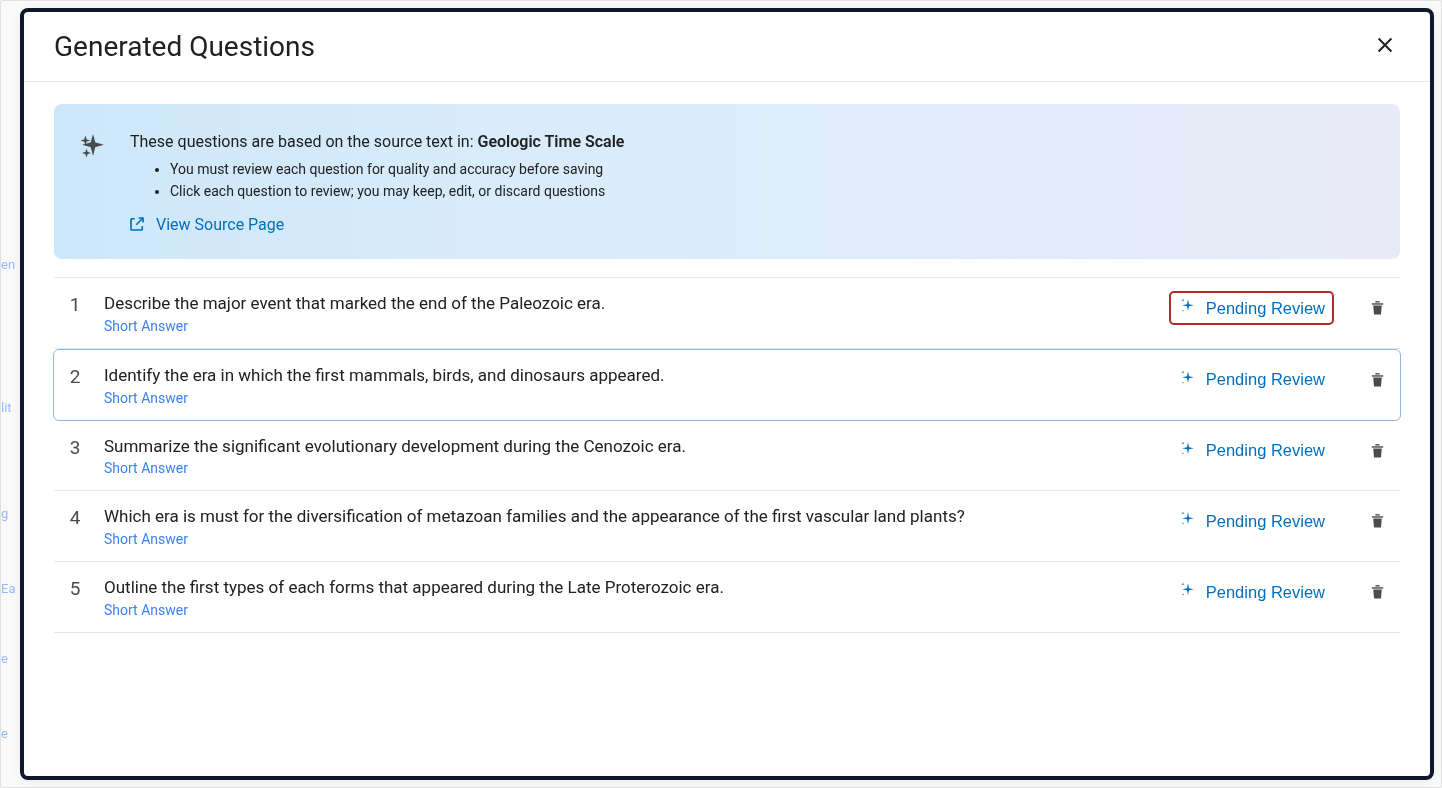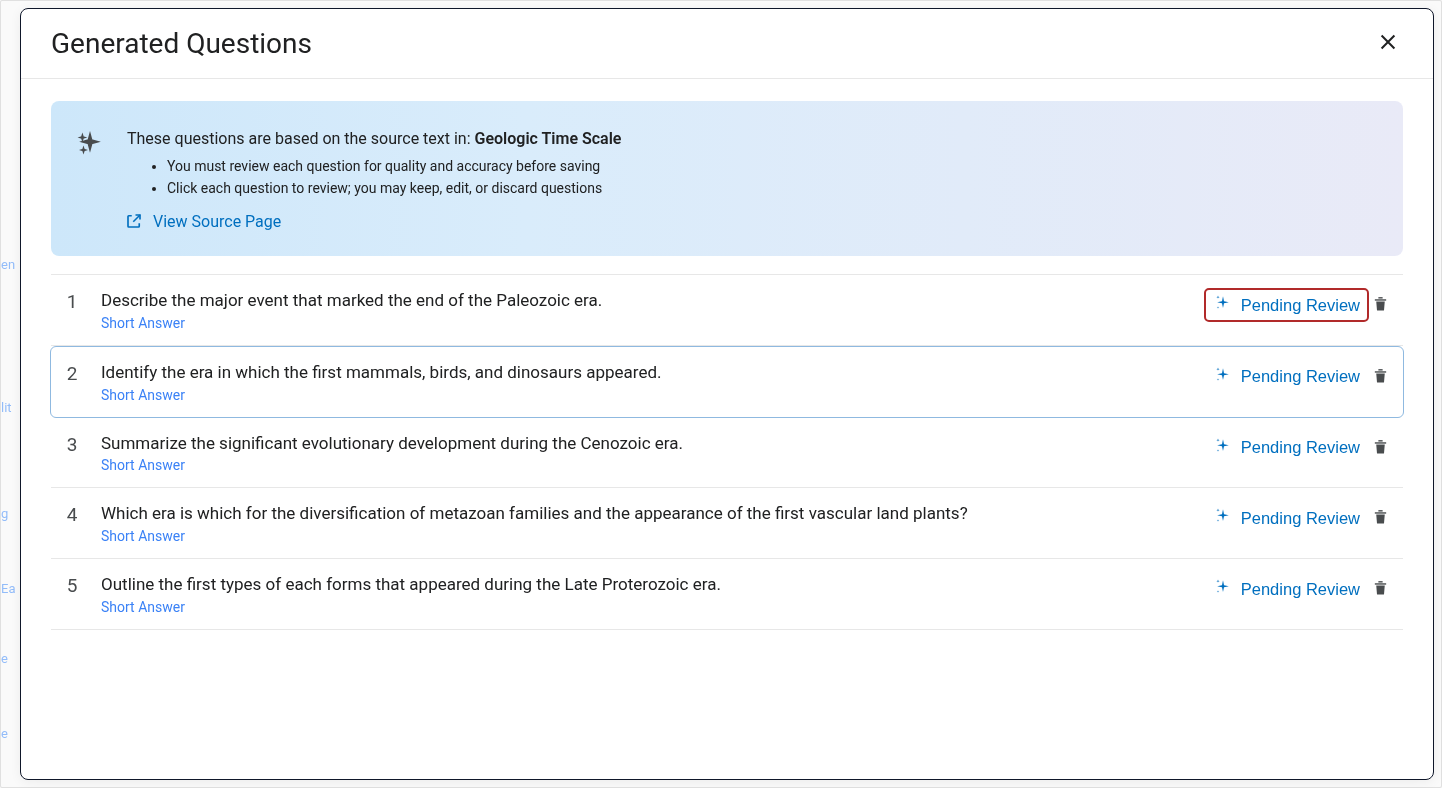--- a/index.html
+++ b/index.html
@@ -33,21 +33,21 @@
       font-size: 13px;
       opacity: 0.5;
     }
     .modal {
       position: absolute;
       top: 8px;
       left: 20px;
       right: 8px;
       bottom: 8px;
       background: #fff;
-      border: 1px solid #0f172a;
+      border: 4px solid #0f172a;
       border-radius: 8px;
       box-shadow: 0 2px 12px rgba(0,0,0,0.06);
       display: flex;
       flex-direction: column;
     }
     .modal-header {
       display: flex;
       align-items: center;
       justify-content: space-between;
       padding: 18px 30px 18px 30px;
@@ -161,22 +161,22 @@
       color: #202122;
       line-height: 1.4;
     }
     .q-type {
       font-size: 14px;
       color: #3b82f6;
       margin-top: 2px;
     }
     .q-actions {
       display: flex;
-      align-items: center;
-      gap: 0;
+      align-items: flex-end;
+      gap: 32px;
       flex-shrink: 0;
     }
     .pending-btn {
       display: inline-flex;
       align-items: center;
       gap: 8px;
       color: #006fbf;
       font-size: 16.5px;
       font-weight: 400;
       background: none;
@@ -336,21 +336,21 @@
   <path d="M4 6 h16 v2 H4 Z"></path>
   <path d="M9 3 h6 v2 H9 Z"></path>
   <path d="M6 9 h12 l-1 12 a1 1 0 0 1 -1 1 h-8 a1 1 0 0 1 -1 -1 Z"></path>
 </svg></span>
             </button>
           </div>
         </div>
         <div class="question-row">
           <div class="q-num">4</div>
           <div class="q-body">
-            <div class="q-text">Which era is which for the diversification of metazoan families and the appearance of the first vascular land plants?</div>
+            <div class="q-text">Which era is must for the diversification of metazoan families and the appearance of the first vascular land plants?</div>
             <div class="q-type">Short Answer</div>
           </div>
           <div class="q-actions">
             <button class="pending-btn">
               <span><svg viewBox="0 0 24 24" fill="#006fbf">
   <path d="M12 4 L13.2 9.8 L19 11 L13.2 12.2 L12 18 L10.8 12.2 L5 11 L10.8 9.8 Z"></path>
   <path d="M6 3 L6.4 4.6 L8 5 L6.4 5.4 L6 7 L5.6 5.4 L4 5 L5.6 4.6 Z"></path>
   <path d="M6 16 L6.3 17.2 L7.5 17.5 L6.3 17.8 L6 19 L5.7 17.8 L4.5 17.5 L5.7 17.2 Z"></path>
 </svg></span>
               <span>Pending Review</span>

